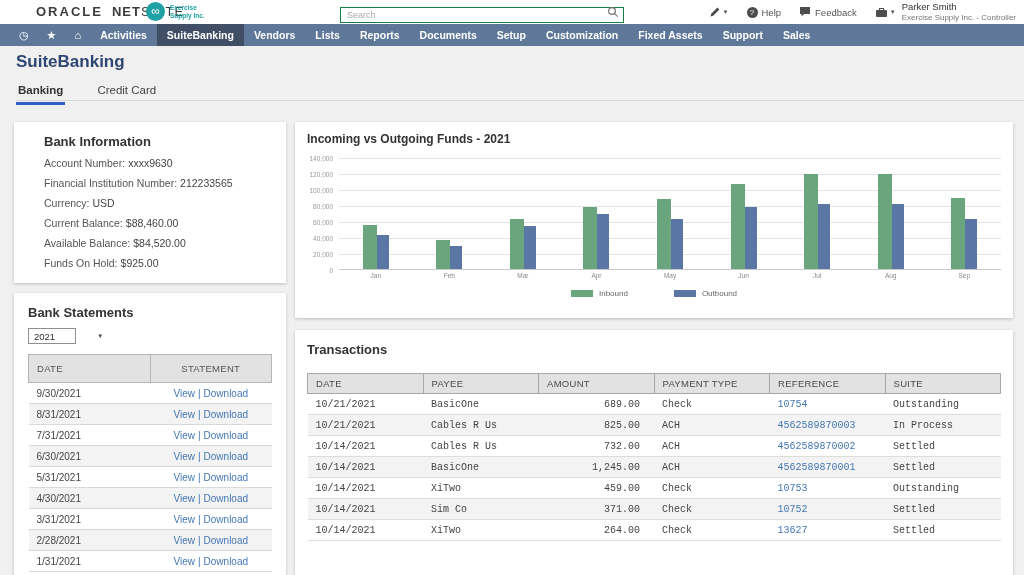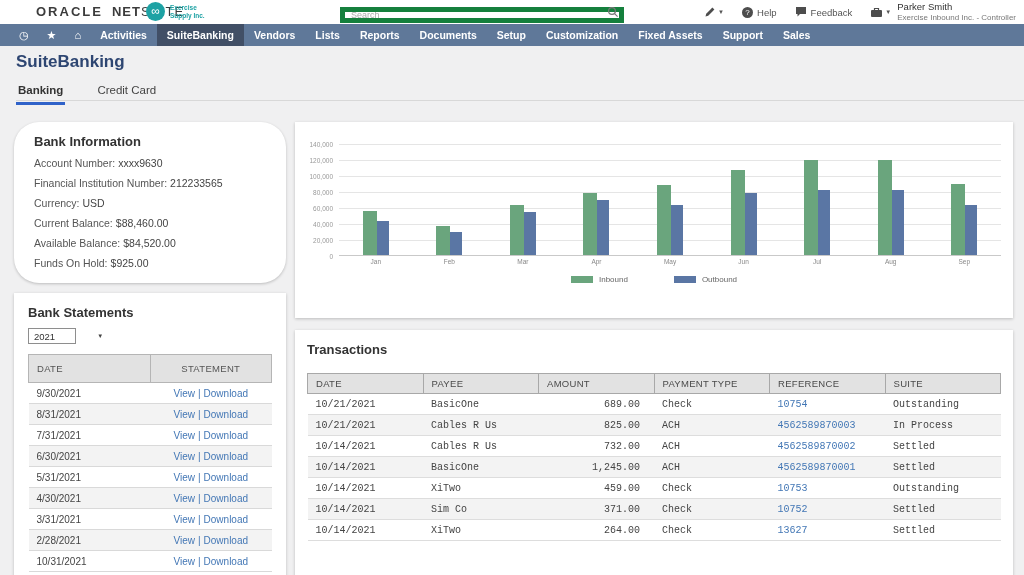--- a/index.html
+++ b/index.html
@@ -9,21 +9,21 @@
   
   .top-header { position:absolute; top:0; left:0; width:1024px; height:24px; background:#fff; }
   .brand { position:absolute; left:36px; top:4px; display:flex; align-items:baseline; white-space:nowrap; }
   .brand .oracle { font-size:13px; font-weight:700; letter-spacing:2px; color:#3c3c3c; }
   .brand .net { font-size:13px; font-weight:700; letter-spacing:1px; color:#3c3c3c; margin-left:9px; }
   .brand .suite { font-size:13px; font-weight:400; letter-spacing:1px; color:#3c3c3c; }
   .company-logo { position:absolute; left:146px; top:2px; display:flex; align-items:center; }
   .logo-circle { width:19px; height:19px; border-radius:50%; background:#1ea2a4; color:#fff; font-size:12px; line-height:19px; text-align:center; display:inline-block; }
   .logo-text { margin-left:5px; width:44px; font-size:6.5px; font-weight:700; color:#1ea2a4; line-height:1.2; }
   .searchbox { position:absolute; left:340px; top:4px; width:284px; height:16px; }
-  .searchbox input { width:100%; height:100%; border:5px solid #15803d; padding:0 20px 0 6px; font-size:9px; color:#333; font-family:"Liberation Sans", sans-serif; }
+  .searchbox input { width:100%; height:100%; border:1px solid #15803d; padding:0 20px 0 6px; font-size:9px; color:#333; font-family:"Liberation Sans", sans-serif; }
   .searchbox input::placeholder { color:#aaa; }
   .searchbox .mag { position:absolute; right:5px; top:2px; }
   .header-right { position:absolute; right:8px; top:0; height:24px; display:flex; align-items:center; }
   .hbtn { display:flex; align-items:center; margin-left:18px; font-size:9.5px; color:#555; cursor:pointer; }
   .hbtn .lbl { margin-left:4px; }
   .qcirc { width:11px; height:11px; border-radius:50%; background:#4d4d4d; color:#fff; font-size:8px; line-height:11px; text-align:center; display:inline-block; }
   .caret { font-size:6px; color:#555; margin-left:2px; }
   .user-block { margin-left:6px; line-height:1.25; }
   .user-name { font-size:9.5px; color:#333; }
   .user-role { font-size:8px; color:#777; }
@@ -38,21 +38,21 @@
   .page-title { position:absolute; left:16px; top:52px; font-size:17px; font-weight:700; color:#2e4672; }
   .page-tabs { position:absolute; left:16px; right:0; top:80px; height:21px; border-bottom:1px solid #d8d8d8; }
   .ptab { display:inline-block; margin-right:30px; padding:2px 2px 6px 2px; font-size:11.5px; color:#444; cursor:pointer; }
   .ptab.active { color:#333; font-weight:700; border-bottom:3px solid #2f62c9; }
 
   .card { background:#fff; box-shadow:0 1px 3px rgba(0,0,0,.22); }
   .card-title { font-size:13px; font-weight:700; color:#333; }
 
   
   .left-col { position:absolute; left:14px; top:122px; width:272px; display:flex; flex-direction:column; gap:10px; }
-  .bi-card { padding:12px 14px 14px 20px;border-radius:25px; }
+  .bi-card { padding:12px 14px 14px 30px; }
   .bi-row { font-size:10.5px; color:#555; margin-top:8px; }
   .bi-row .v { color:#444; margin-left:3px; }
   .bs-card { padding:12px 14px 14px 14px; }
   .year-select { margin-top:8px; width:48px; height:16px; border:1px solid #8e8e8e; background:#fff; display:flex; align-items:center; justify-content:space-between; padding:0 5px; font-size:9.5px; color:#333; cursor:pointer;gap:40px; }
   .year-select .caret { color:#444; }
   table { border-collapse:collapse; width:100%; }
   .bs-table { margin-top:10px; font-size:10px; }
   .bs-table th { background:#e2e2e2; border:1px solid #b5b5b5; height:28px; font-weight:400; font-size:9.5px; color:#555; letter-spacing:.3px; }
   .bs-table th.c-date { text-align:left; padding-left:8px; width:50%; }
   .bs-table th.c-stmt { text-align:center; }
@@ -140,21 +140,21 @@
       <span>
         <svg width="13" height="12" viewBox="0 0 13 12">
             <rect x="1" y="4" width="11" height="7" rx="1" fill="#4d4d4d"></rect>
             <path d="M4.5 4 V2.5 h4 V4" fill="none" stroke="#4d4d4d" stroke-width="1.2"></path>
           </svg>
       </span>
       <span class="caret">▼</span>
     </span>
     <span class="user-block">
       <div class="user-name">Parker Smith</div>
-      <div class="user-role">Exercise Inbound Inc. - Controller</div>
+      <div class="user-role">Exercise Supply Inc. - Controller</div>
     </span>
   </div>
 </div>
 
 <div class="navbar" id="navbar">
     <span class="nav-icon">◷</span>
     <span class="nav-icon">★</span>
     <span class="nav-icon">⌂</span>
     <span class="nav-item">Activities</span>
     <span class="nav-item active">SuiteBanking</span>
@@ -224,30 +224,31 @@
           </tr>
           <tr>
             <td class="c-date">3/31/2021</td>
             <td class="c-links"><a class="lnk">View</a><span class="sep">|</span><a class="lnk">Download</a></td>
           </tr>
           <tr class="stripe">
             <td class="c-date">2/28/2021</td>
             <td class="c-links"><a class="lnk">View</a><span class="sep">|</span><a class="lnk">Download</a></td>
           </tr>
           <tr>
-            <td class="c-date">10/31/2021</td>
+            <td class="c-date">1/31/2021</td>
             <td class="c-links"><a class="lnk">View</a><span class="sep">|</span><a class="lnk">Download</a></td>
           </tr>
         </tbody>
       </table>
   </div>
 </div>
 
 <div class="right-col">
   <div class="card chart-card">
+    <div class="card-title" style="font-size:12px;">Incoming vs Outgoing Funds - 2021</div>
     <div class="chart-wrap">
       <div class="y-axis" id="y-axis">
           <span style="top: 0px;">140,000</span>
           <span style="top: 16px;">120,000</span>
           <span style="top: 32px;">100,000</span>
           <span style="top: 48px;">80,000</span>
           <span style="top: 64px;">60,000</span>
           <span style="top: 80px;">40,000</span>
           <span style="top: 96px;">20,000</span>
           <span style="top: 112px;">0</span>

